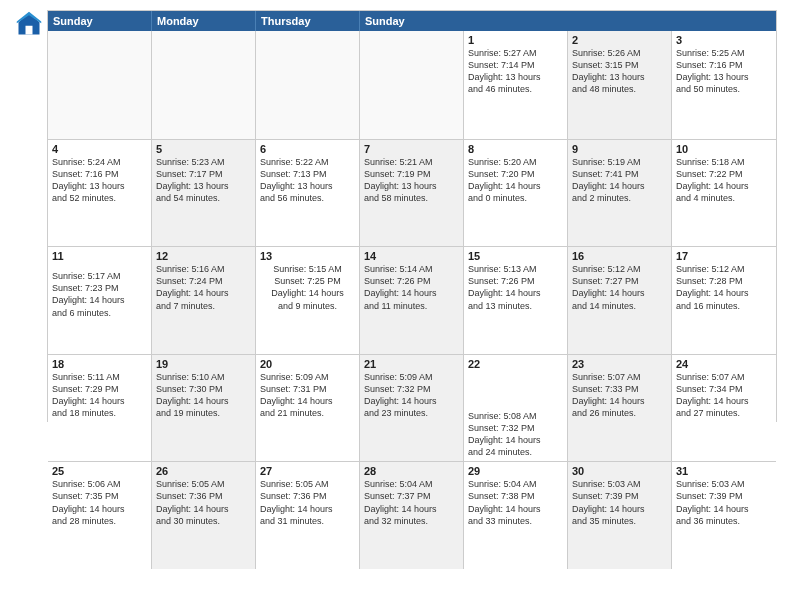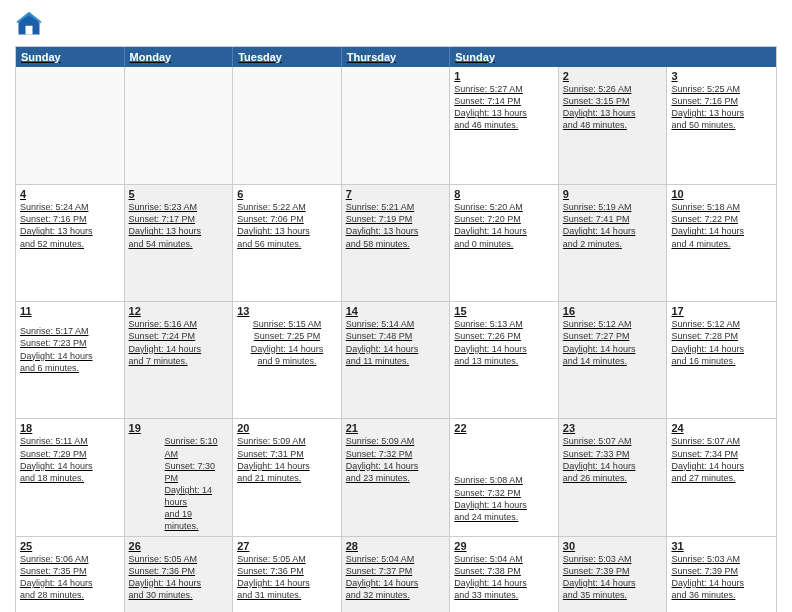--- a/index.html
+++ b/index.html
@@ -8,22 +8,21 @@
       background: #fff;
       width: 792px;
       height: 612px;
       overflow: hidden;
     }
     .page {
       width: 792px;
       height: 432px;
       padding: 10px 15px;
       display: flex;
-      flex-direction: column;
-      text-decoration: underline;
+      flex-direction: row;
     }
     .header {
       display: flex;
       justify-content: space-between;
       align-items: flex-start;
       margin-bottom: 8px;
     }
     .logo {
       display: flex;
       align-items: center;
@@ -131,21 +130,20 @@
     <div class="title-block">
       <h1></h1>
       <h2></h2>
     </div>
   </div>
 
   <div class="calendar">
     <div class="cal-header">
     <div class="cal-header-cell">Sunday</div>
         <div class="cal-header-cell">Monday</div>
-        <div class="cal-header-cell">Tuesday</div>
         <div class="cal-header-cell">Thursday</div>
         <div class="cal-header-cell">Sunday</div>
       </div>
     <div class="cal-body">
     <div class="cal-row">
           <div class="cal-cell empty"></div>
           <div class="cal-cell empty"></div>
           <div class="cal-cell empty"></div>
           <div class="cal-cell empty"></div>
           <div class="cal-cell">
@@ -181,21 +179,21 @@
           <div class="cal-cell shaded">
             <span class="day-num">5</span>
             <div class="cell-text" style="white-space: pre-line;">Sunrise: 5:23 AM
 Sunset: 7:17 PM
 Daylight: 13 hours
 and 54 minutes.</div>
           </div>
           <div class="cal-cell">
             <span class="day-num">6</span>
             <div class="cell-text" style="white-space: pre-line;">Sunrise: 5:22 AM
-Sunset: 7:06 PM
+Sunset: 7:13 PM
 Daylight: 13 hours
 and 56 minutes.</div>
           </div>
           <div class="cal-cell shaded">
             <span class="day-num">7</span>
             <div class="cell-text" style="white-space: pre-line;">Sunrise: 5:21 AM
 Sunset: 7:19 PM
 Daylight: 13 hours
 and 58 minutes.</div>
           </div>
@@ -239,21 +237,21 @@
           <div class="cal-cell">
             <span class="day-num">13</span>
             <div class="cell-text" style="white-space: pre-line; text-align: center;">Sunrise: 5:15 AM
 Sunset: 7:25 PM
 Daylight: 14 hours
 and 9 minutes.</div>
           </div>
           <div class="cal-cell shaded">
             <span class="day-num">14</span>
             <div class="cell-text" style="white-space: pre-line;">Sunrise: 5:14 AM
-Sunset: 7:48 PM
+Sunset: 7:26 PM
 Daylight: 14 hours
 and 11 minutes.</div>
           </div>
           <div class="cal-cell">
             <span class="day-num">15</span>
             <div class="cell-text" style="white-space: pre-line;">Sunrise: 5:13 AM
 Sunset: 7:26 PM
 Daylight: 14 hours
 and 13 minutes.</div>
           </div>
@@ -275,21 +273,21 @@
         <div class="cal-row">
           <div class="cal-cell">
             <span class="day-num">18</span>
             <div class="cell-text" style="white-space: pre-line;">Sunrise: 5:11 AM
 Sunset: 7:29 PM
 Daylight: 14 hours
 and 18 minutes.</div>
           </div>
           <div class="cal-cell shaded">
             <span class="day-num">19</span>
-            <div class="cell-text" style="white-space: pre-line; margin-left: 36px;">Sunrise: 5:10 AM
+            <div class="cell-text" style="white-space: pre-line;">Sunrise: 5:10 AM
 Sunset: 7:30 PM
 Daylight: 14 hours
 and 19 minutes.</div>
           </div>
           <div class="cal-cell">
             <span class="day-num">20</span>
             <div class="cell-text" style="white-space: pre-line;">Sunrise: 5:09 AM
 Sunset: 7:31 PM
 Daylight: 14 hours
 and 21 minutes.</div>

